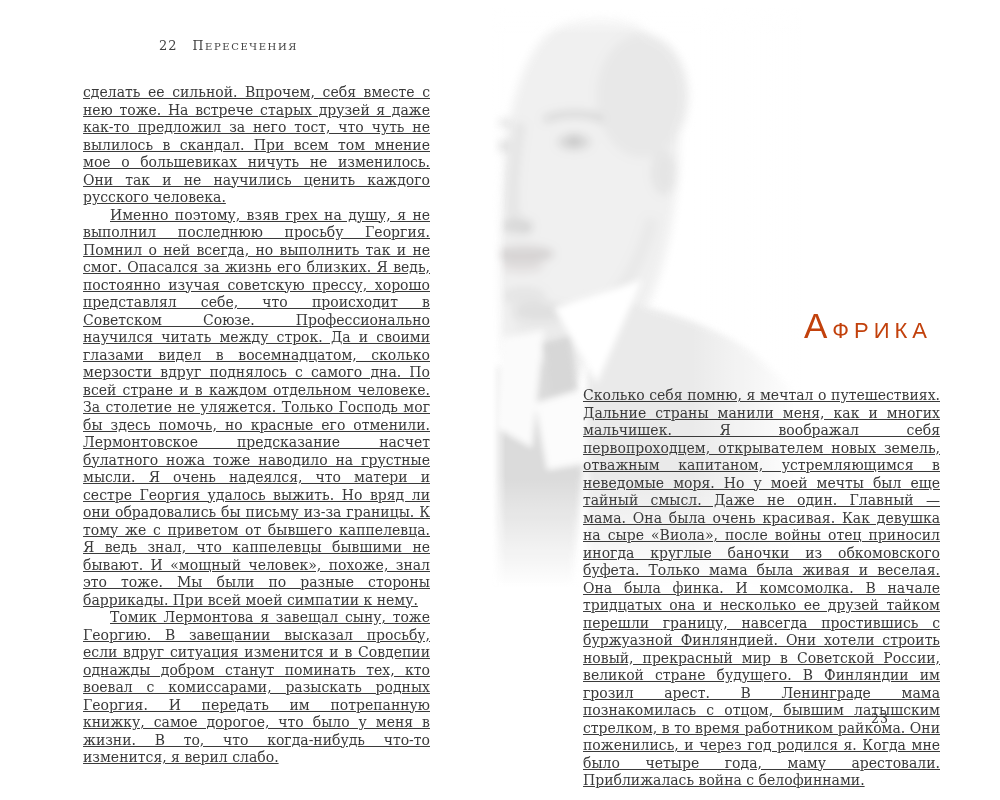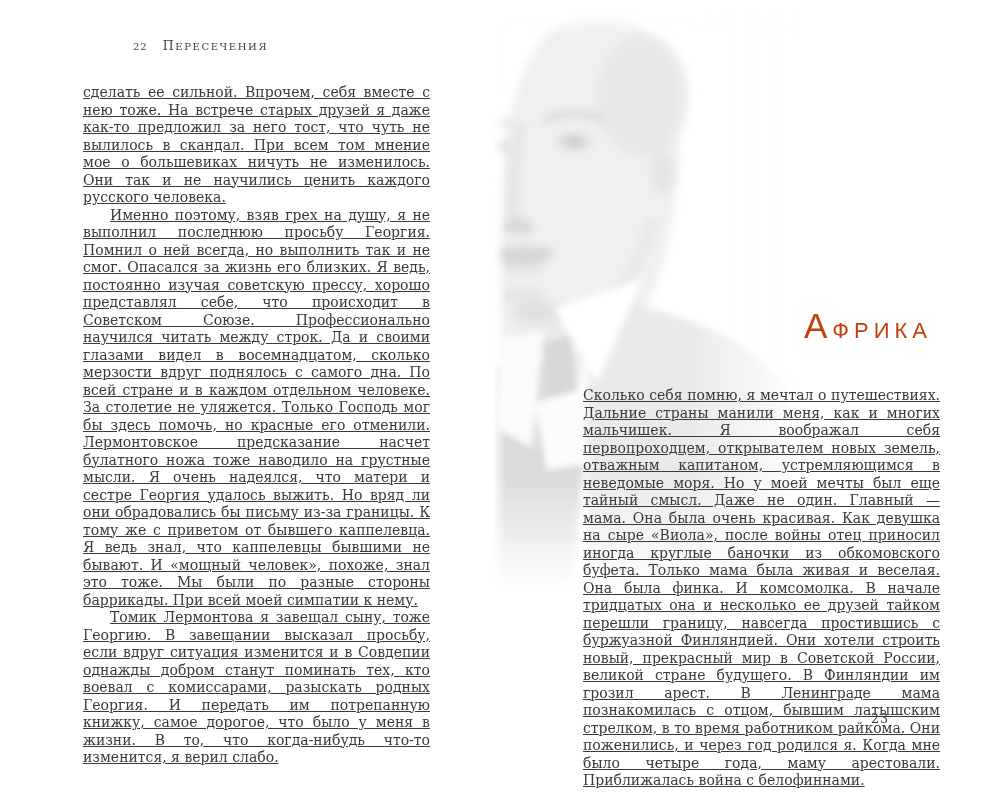--- a/index.html
+++ b/index.html
@@ -10,21 +10,21 @@
     overflow:hidden;
     font-family:"DejaVu Serif", serif;
     color:#3a3a3a;
   }
   
   .running-head{
     position:absolute;left:133px;top:38px;
     font-size:12px;color:#3f3f3f;
     display:flex;align-items:baseline;gap:15px;
   }
-  .folio-left{font-size:10px;letter-spacing:1px;}
+  .folio-left{font-size:13px;letter-spacing:1px;margin-left:26px;}
   .smallcaps{
     display:inline-block;
     text-transform:uppercase;
     font-size:10px;letter-spacing:1.6px;color:#3f3f3f;
   }
   .smallcaps::first-letter{font-size:12.5px;}
   .body-text{
     position:absolute;
     text-align:justify;
     font-size:14px;line-height:17.5px;

